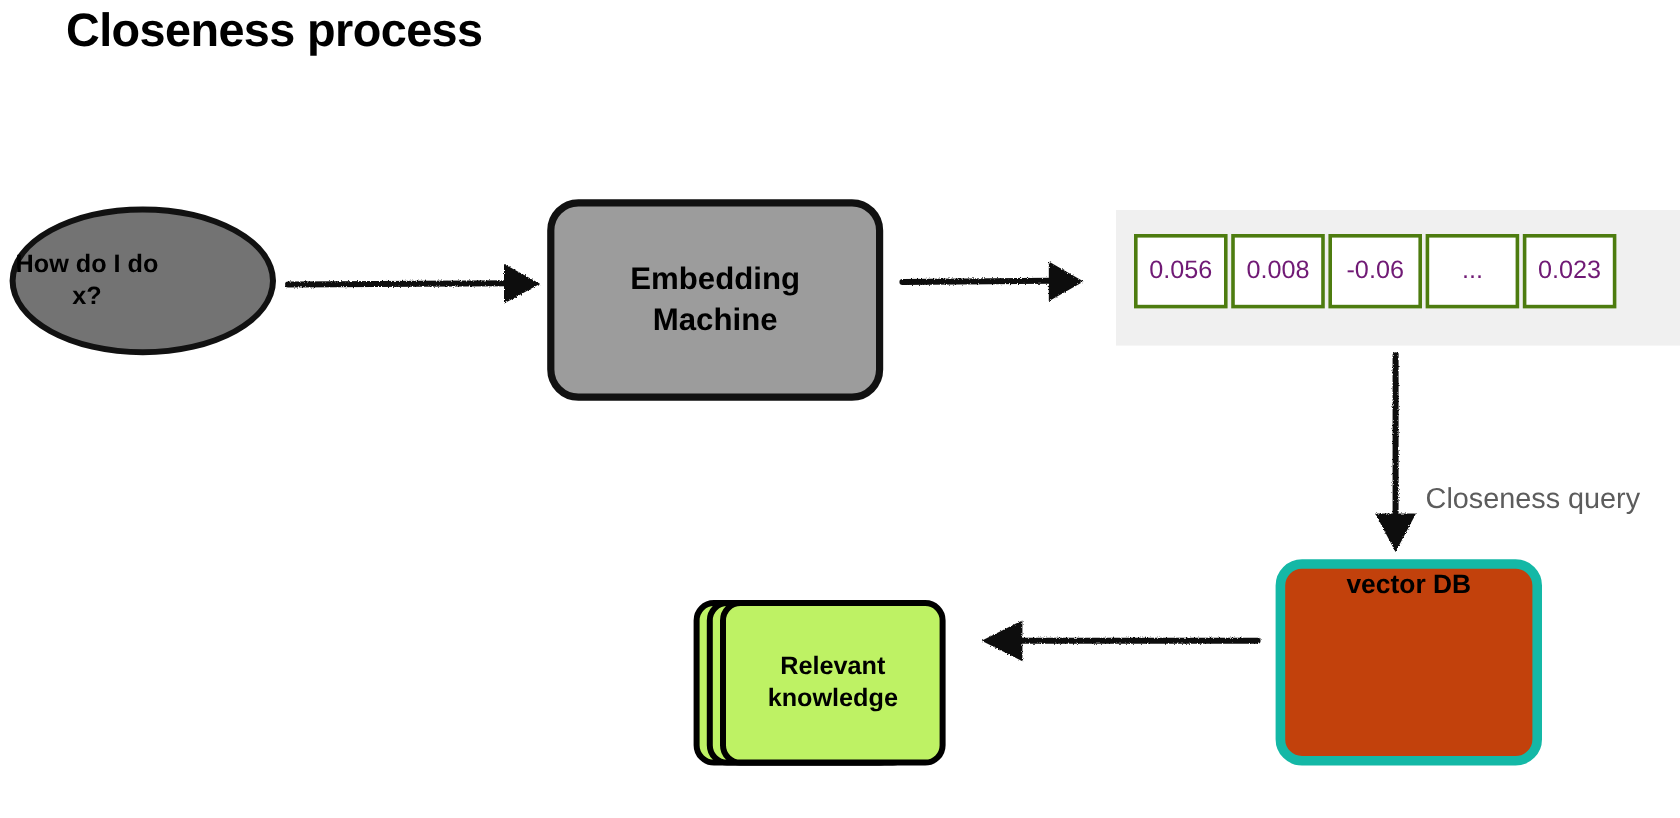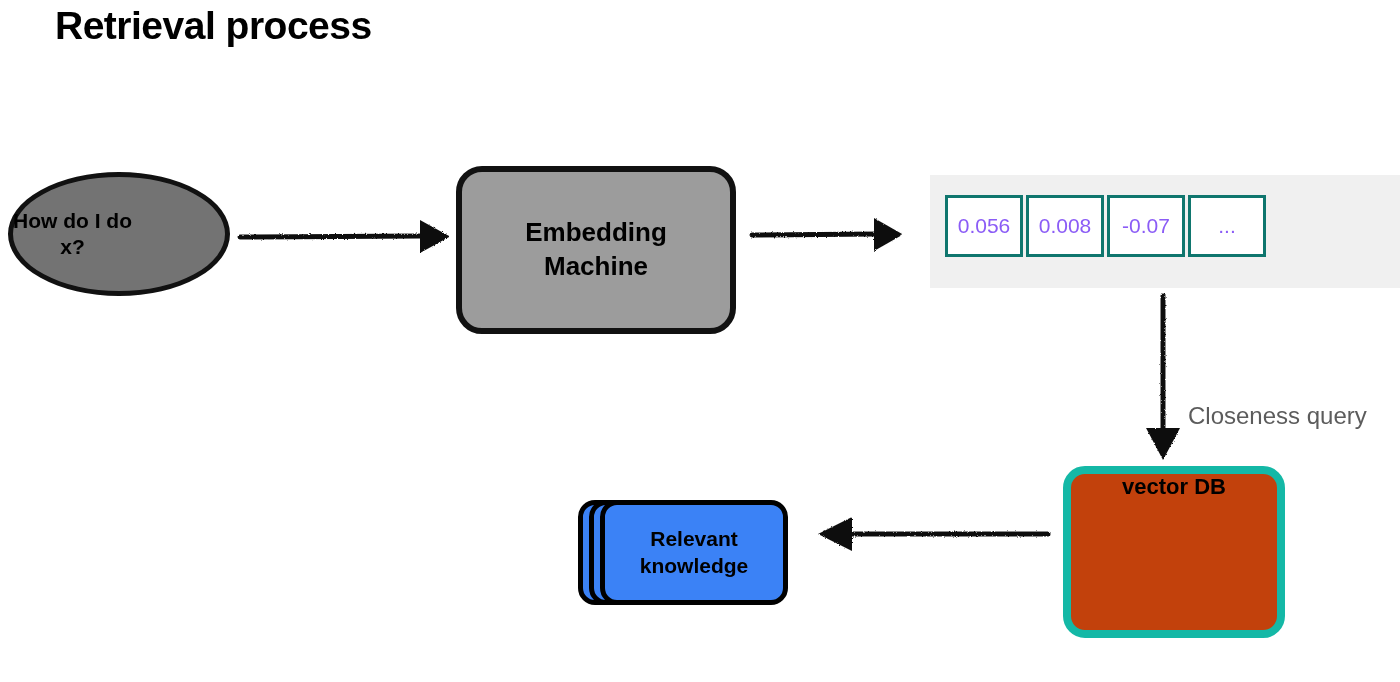--- a/index.html
+++ b/index.html
@@ -91,27 +91,27 @@
     position: absolute;
     left: 15px;
     top: 20px;
     display: flex;
     gap: 3px;
   }
   .vector-cell {
     width: 78px;
     height: 62px;
     background: #ffffff;
-    border: 3px solid #0f766e;
+    border: 3px solid #4d7c0f;
     box-sizing: border-box;
     display: flex;
     align-items: center;
     justify-content: center;
     font-size: 21px;
-    color: #8b5cf6;
+    color: #701a75;
   }
 
   
   #vectordb-node {
     position: absolute;
     left: 1063px;
     top: 466px;
     width: 222px;
     height: 172px;
     border-radius: 22px;
@@ -133,23 +133,23 @@
   #knowledge-node {
     position: absolute;
     left: 578px;
     top: 500px;
     width: 210px;
     height: 138px;
   }
   .knowledge-card {
     position: absolute;
     width: 172px;
-    height: 105px;
+    height: 138px;
     border-radius: 17px;
-    background: #3b82f6;
+    background: #bef264;
     border: 5px solid #000000;
     box-sizing: border-box;
   }
   #knowledge-card-3 { left: 0px;  top: 0px; }
   #knowledge-card-2 { left: 11px; top: 0px; }
   #knowledge-card-1 {
     left: 22px; top: 0px;
     width: 188px;
     display: flex;
     align-items: center;
@@ -181,21 +181,21 @@
     width: 1400px;
     height: 682px;
     pointer-events: none;
   }
 </style>
 </head>
 <body>
 
 <div id="canvas">
 
-  <div id="page-title">Retrieval process</div>
+  <div id="page-title">Closeness process</div>
 
   <svg id="arrow-layer" viewBox="0 0 1400 682">
     <defs>
       <filter id="rough" x="-20%" y="-20%" width="140%" height="140%">
         <feTurbulence type="fractalNoise" baseFrequency="0.9" numOctaves="3" seed="7" result="noise"></feTurbulence>
         <feDisplacementMap in="SourceGraphic" in2="noise" scale="2.6" xChannelSelector="R" yChannelSelector="G"></feDisplacementMap>
       </filter>
     </defs>
 
     <g filter="url(#rough)">
@@ -226,22 +226,23 @@
 
   <div id="embedding-node">
     <span class="node-label">Embedding
 Machine</span>
   </div>
 
   <div id="vector-panel">
     <div id="vector-cells">
       <div class="vector-cell">0.056</div>
       <div class="vector-cell">0.008</div>
-      <div class="vector-cell">-0.07</div>
+      <div class="vector-cell">-0.06</div>
       <div class="vector-cell">...</div>
+      <div class="vector-cell">0.023</div>
     </div>
   </div>
 
   <div id="closeness-label">Closeness query</div>
 
   <div id="vectordb-node">
     <span class="node-label">vector DB</span>
   </div>
 
   <div id="knowledge-node">

